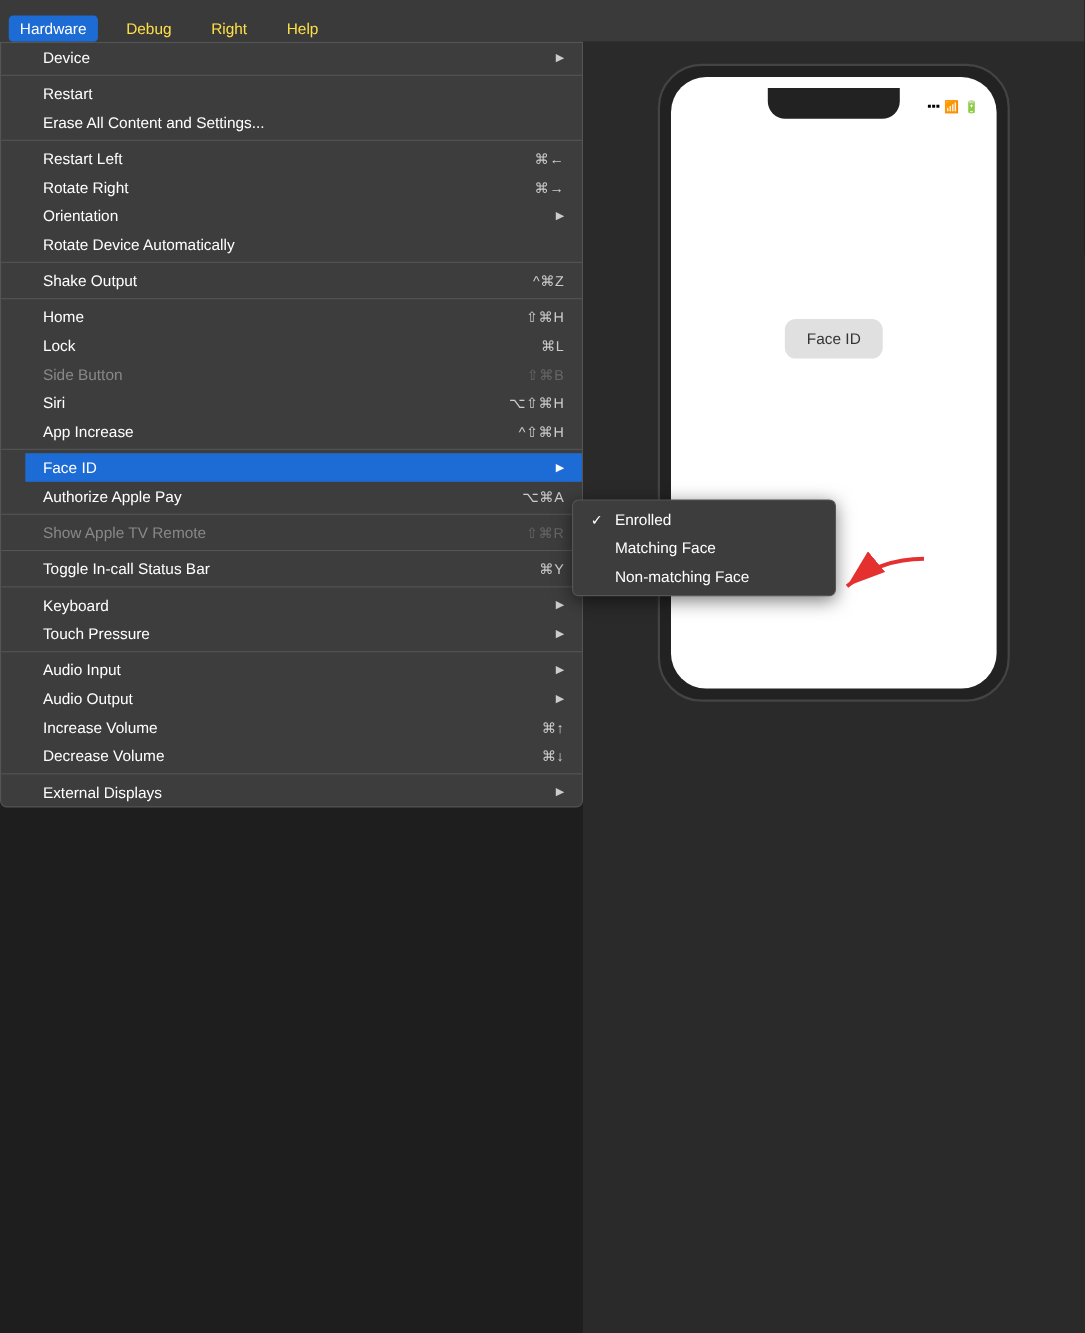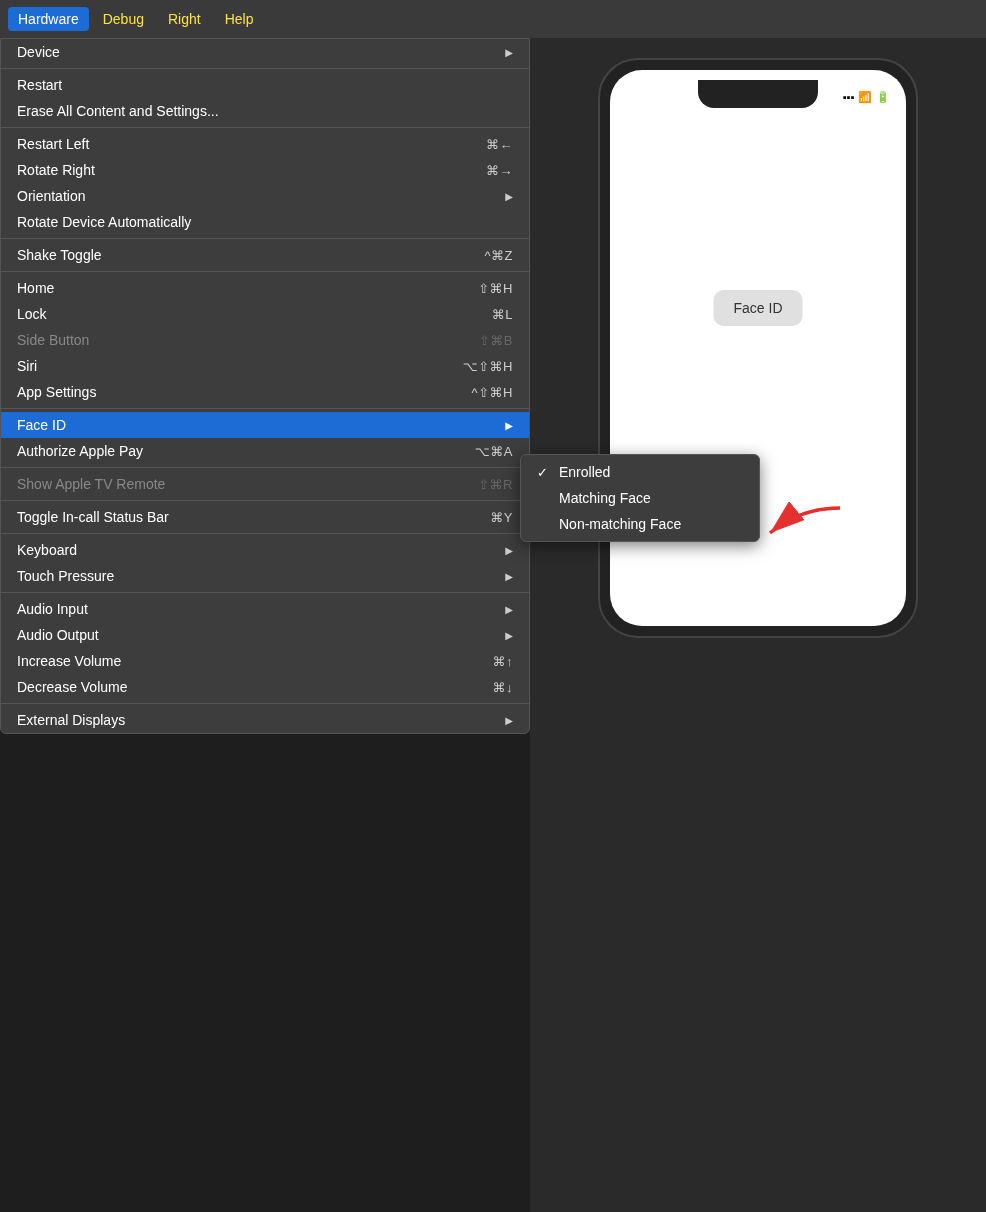--- a/index.html
+++ b/index.html
@@ -8,25 +8,25 @@
       height: 1212px;
       background: #1e1e1e;
       font-family: -apple-system, BlinkMacSystemFont, 'Helvetica Neue', sans-serif;
       overflow: hidden;
       position: relative;
     }
 
     
     .menu-bar {
       display: flex;
-      align-items: center;
+      align-items: flex-end;
       background: #3a3a3a;
       height: 38px;
       padding: 0 8px;
-      gap: 4px;
+      gap: 16px;
     }
     .menu-bar-item {
       padding: 4px 10px;
       color: #fde047;
       font-size: 14px;
       font-weight: 400;
       border-radius: 4px;
       cursor: pointer;
     }
     .menu-bar-item.active {
@@ -48,20 +48,21 @@
 
     .menu-item {
       display: flex;
       align-items: center;
       justify-content: space-between;
       padding: 5px 16px;
       color: white;
       font-size: 14px;
       cursor: pointer;
       min-height: 26px;
+      margin-left: 22px;
     }
     .menu-item.highlighted {
       background: #1d6bd5;
       color: white;
     }
     .menu-item.disabled {
       color: #888;
       cursor: default;
       gap: 22px;
     }
@@ -266,21 +267,21 @@
     <span>Orientation</span>
     <span class="submenu-arrow">▶</span>
   </div>
 
   <div class="menu-item">
     <span>Rotate Device Automatically</span>
   </div>
   <div class="menu-separator"></div>
 
   <div class="menu-item">
-    <span>Shake Toggle</span>
+    <span>Shake Output</span>
     <span class="menu-item-shortcut">^⌘Z</span>
   </div>
   <div class="menu-separator"></div>
 
   <div class="menu-item">
     <span>Home</span>
     <span class="menu-item-shortcut">⇧⌘H</span>
   </div>
 
   <div class="menu-item">
@@ -292,21 +293,21 @@
     <span>Side Button</span>
     <span class="menu-item-shortcut">⇧⌘B</span>
   </div>
 
   <div class="menu-item">
     <span>Siri</span>
     <span class="menu-item-shortcut">⌥⇧⌘H</span>
   </div>
 
   <div class="menu-item">
-    <span>App Settings</span>
+    <span>App Increase</span>
     <span class="menu-item-shortcut">^⇧⌘H</span>
   </div>
   <div class="menu-separator"></div>
 
   <div class="menu-item highlighted">
     <span>Face ID</span>
     <span class="submenu-arrow">▶</span>
   </div>
 
   <div class="menu-item">

